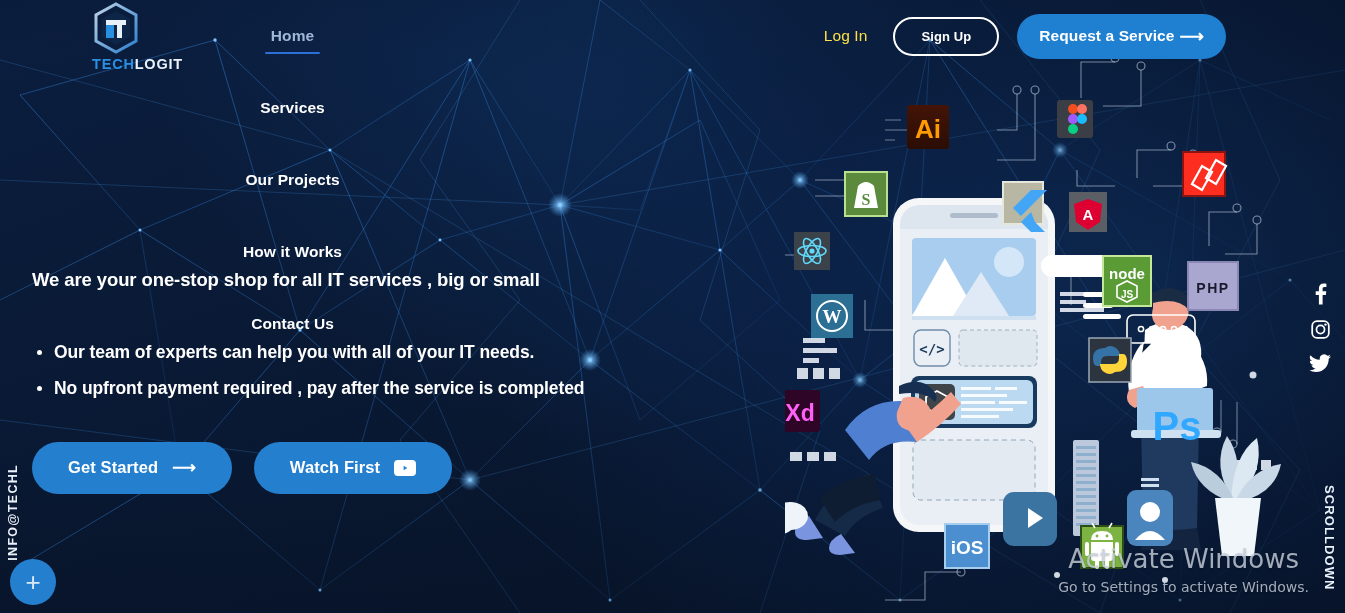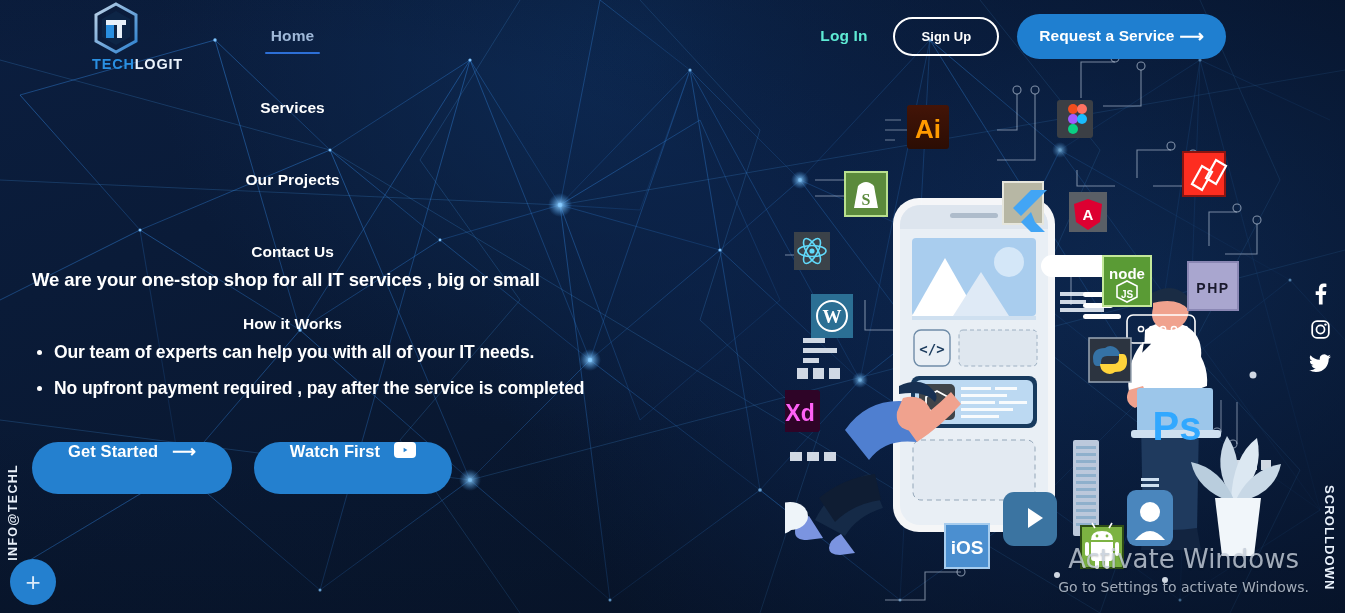--- a/index.html
+++ b/index.html
@@ -48,21 +48,21 @@
     letter-spacing:.1px;
   }
   .nav-item.active { color:#9fb8d8; font-weight:600; }
   .nav-underline {
     position:absolute; left:17px; right:17px; bottom:18px; height:2px;
     background:#2d6fd6; border-radius:2px;
   }
 
   .header-right { margin-left:auto; display:flex; align-items:center; padding-right:119px; }
   .login-btn {
-    font-size:15.5px; font-weight:700; color:#5eead4; cursor:pointer;
+    font-size:15.5px; font-weight:400; color:#fde047; cursor:pointer;
     padding:6px 12px; letter-spacing:.1px;
   }
   .signup-btn {
     font-size:13px; font-weight:700; color:#fff; cursor:pointer;
     border:2px solid #ffffff; border-radius:30px;
     padding:10px 26px; margin-left:14px; background:transparent;
     letter-spacing:.1px; white-space:nowrap;
   }
   .request-btn {
     display:flex; align-items:center; gap:4px;
@@ -85,21 +85,21 @@
   }
   .hero ul { margin-top:53px; margin-left:22px; }
   .hero li {
     font-size:17.5px; font-weight:700; color:#ffffff; line-height:1.0;
     margin-bottom:19px; letter-spacing:-.1px;
   }
   .hero li::marker { font-size:17px; }
 
   .cta-row { display:flex; gap:22px; margin-top:44px; }
   .cta {
-    display:flex; justify-content:center; gap:14px;
+    display:flex; align-items:center; justify-content:center; gap:14px;
     background:#2480cf; color:#fff; border:none; border-radius:34px;
     font-size:16.5px; font-weight:700; cursor:pointer;
     height:52px; letter-spacing:.1px;
   }
   .cta.primary { width:200px; }
   .cta.secondary { width:198px; }
   .yt-badge {
     display:inline-flex; align-items:center; justify-content:center;
     width:22px; height:16px; background:#fff; border-radius:4px;
   }
@@ -545,22 +545,22 @@
     </div>
   </div>
 
   <nav class="nav">
     <div class="nav-item active">
       <span>Home</span>
       <span class="nav-underline"></span>
     </div>
     <div class="nav-item">Services</div>
     <div class="nav-item">Our Projects</div>
+    <div class="nav-item">How it Works</div>
     <div class="nav-item">Contact Us</div>
-    <div class="nav-item">How it Works</div>
   </nav>
 
   <div class="header-right">
     <div class="login-btn">Log In</div>
     <button class="signup-btn">Sign Up</button>
     <button class="request-btn">
       <span>Request a Service</span>
       <span class="arr">⟶</span>
     </button>
   </div>

